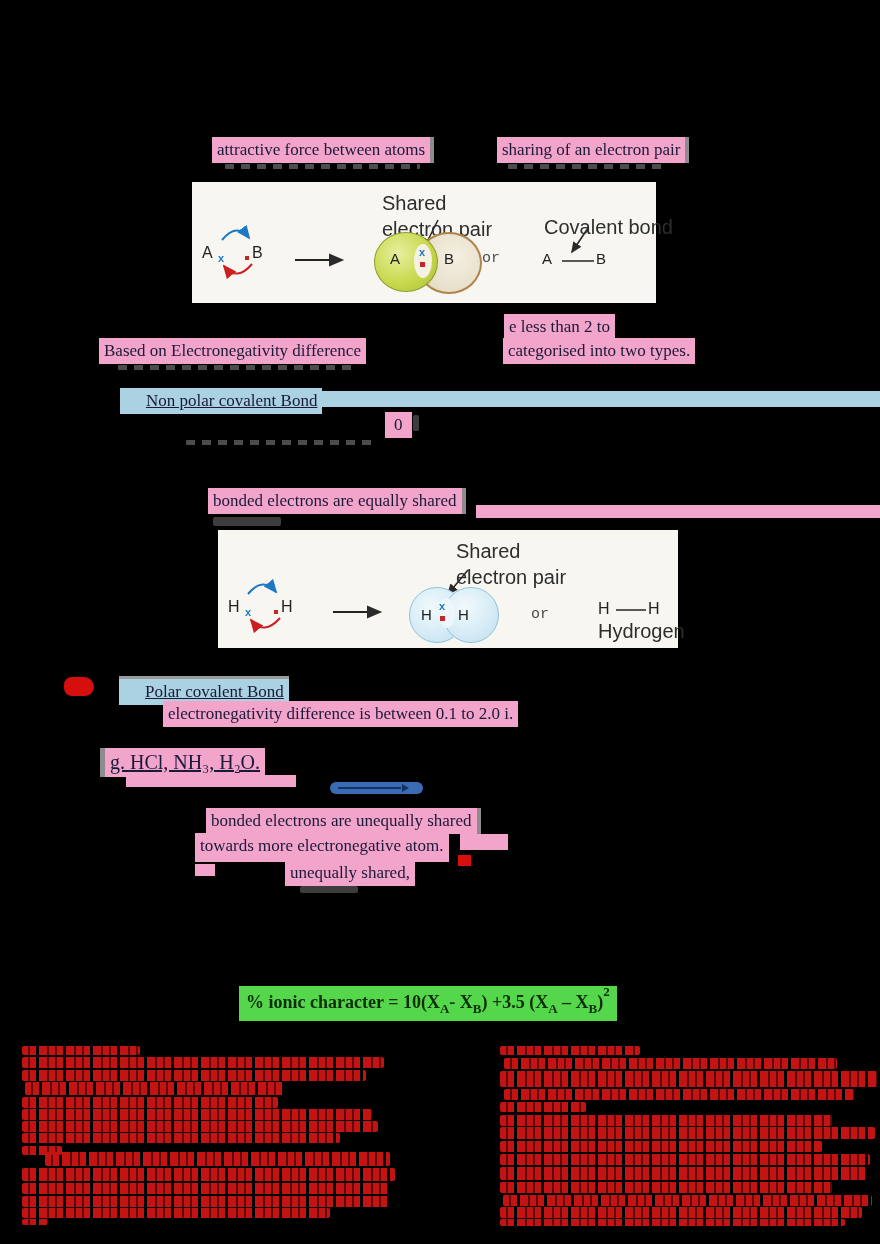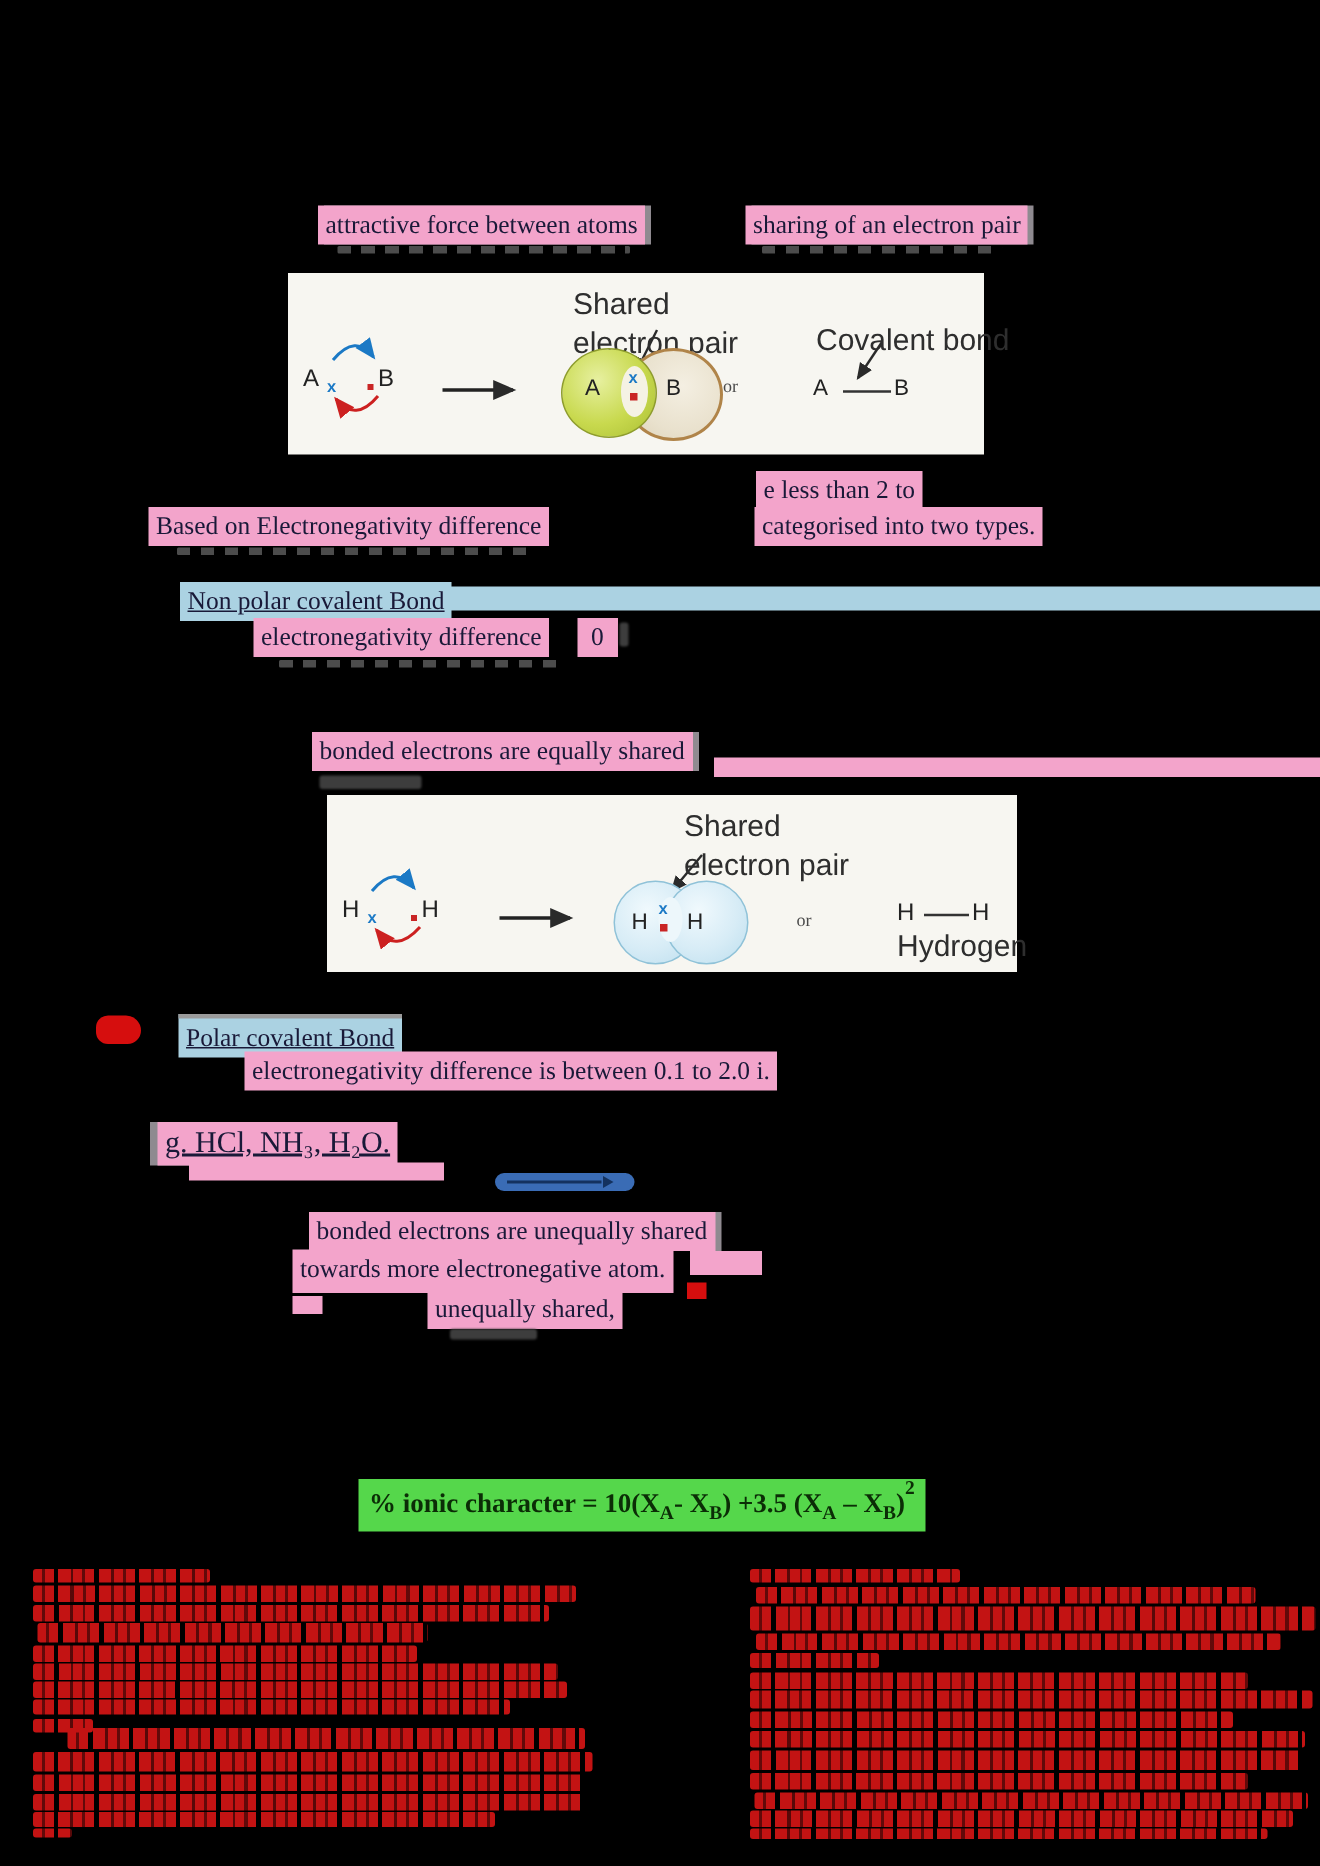--- a/index.html
+++ b/index.html
@@ -3,39 +3,39 @@
 <meta charset="utf-8">
 <style>
   html,body{margin:0;padding:0;background:#000;}
   .page{position:relative;width:880px;height:1244px;background:#000;overflow:hidden;
         font-family:"Liberation Serif", serif;}
   
   .chip{position:absolute;display:inline-block;background:var(--c-pink,#f3a4cb);
         color:var(--c-ink,#191938);font-size:17px;line-height:1.15;
         padding:3px 5px;white-space:nowrap;}
   .chip.cyan{background:var(--c-cyan,#abd2e2);}
-  .chip.cyan .u{text-decoration:underline;}
+  .chip.cyan .u{text-decoration:underline;margin-left:21px;}
   .chip.big{font-size:20px;}
   .capR{box-shadow:4px 0 0 0 #8f8a90;}
   .capL{box-shadow:-5px 0 0 0 #8f8a90;text-decoration:underline;}
   .band{position:absolute;background:var(--c-pink,#f3a4cb);}
   .band.cyan{background:var(--c-cyan,#abd2e2);}
   .dashes{position:absolute;height:5px;border-radius:1px;
           background:repeating-linear-gradient(90deg,#4c4c4c 0 9px,transparent 9px 16px);}
   .smudge{position:absolute;background:#3d3d3d;border-radius:2px;filter:blur(.6px);}
   .fragment{position:absolute;background:var(--c-pink,#f3a4cb);}
   .redsq{position:absolute;background:var(--c-redAccent,#d60e0e);}
   
   .diagram{position:absolute;background:var(--c-paper,#f7f6f1);}
   .diagram svg{position:absolute;left:0;top:0;}
   .dlabel{position:absolute;font-family:"Liberation Sans",sans-serif;font-size:20px;
           color:#2e2e2e;line-height:1.3;white-space:nowrap;}
   .atom{position:absolute;font-family:"Liberation Sans",sans-serif;font-size:15px;color:#222;}
   .atom.lg{font-size:16px;}
-  .or{position:absolute;font-family:Liberation Serif, serif;font-size:12px;color:#4a4a4a;}
+  .or{position:absolute;font-family:Liberation Mono, monospace;font-size:15px;color:#4a4a4a;}
   .xmark{position:absolute;color:#1b79c5;font-weight:bold;font-size:11px;
          font-family:"Liberation Sans",sans-serif;}
   .edot{position:absolute;width:5px;height:5px;background:#c92525;}
   .circ{position:absolute;border-radius:50%;}
   .circleA{background:radial-gradient(circle at 38% 35%, #e7f0a0, #c8d94e 55%, #a9bd32);border:1px solid #8e9c2e;}
   .circleB{background:radial-gradient(circle at 60% 40%, #f4efe2, #e9e1cd 60%, #ddd2b8);border:2px solid #b08449;}
   .circleH{background:radial-gradient(circle at 40% 35%, #f0f9fd, #d7ecf6 55%, #bcdeee);border:1px solid #8fc2d8;}
   .lens{position:absolute;border-radius:50%;background:#f5f2e4;}
   .lensH{background:#edf7fb;}
   
@@ -110,21 +110,20 @@
     <span class="atom" style="left:404px;top:68px">B</span>
   </div>
 
   <span class="chip" style="left:504px;top:314px">e less than 2 to</span>
   <span class="chip" style="left:99px;top:338px">Based on Electronegativity difference</span>
   <span class="chip" style="left:503px;top:338px">categorised into two types.</span>
   <div class="dashes" style="left:118px;top:365px;width:235px"></div>
 
   <div class="band cyan" style="left:298px;top:391px;width:582px;height:16px"></div>
   <span class="chip cyan" style="left:120px;top:388px"><span class="u">Non polar covalent Bond</span></span>
-  <span class="chip" style="left:169px;top:412px">electronegativity difference</span>
   <span class="chip" style="left:385px;top:412px;padding:3px 9px">0</span>
   <div class="smudge" style="left:413px;top:415px;width:6px;height:16px"></div>
   <div class="dashes" style="left:186px;top:440px;width:190px"></div>
 
   <span class="chip capR" style="left:208px;top:488px">bonded electrons are equally shared</span>
   <div class="band" style="left:476px;top:505px;width:404px;height:13px"></div>
   <div class="smudge" style="left:213px;top:517px;width:68px;height:9px"></div>
 
   <div class="diagram" style="left:218px;top:530px;width:460px;height:118px">
     <svg width="460" height="118" viewBox="0 0 460 118">

